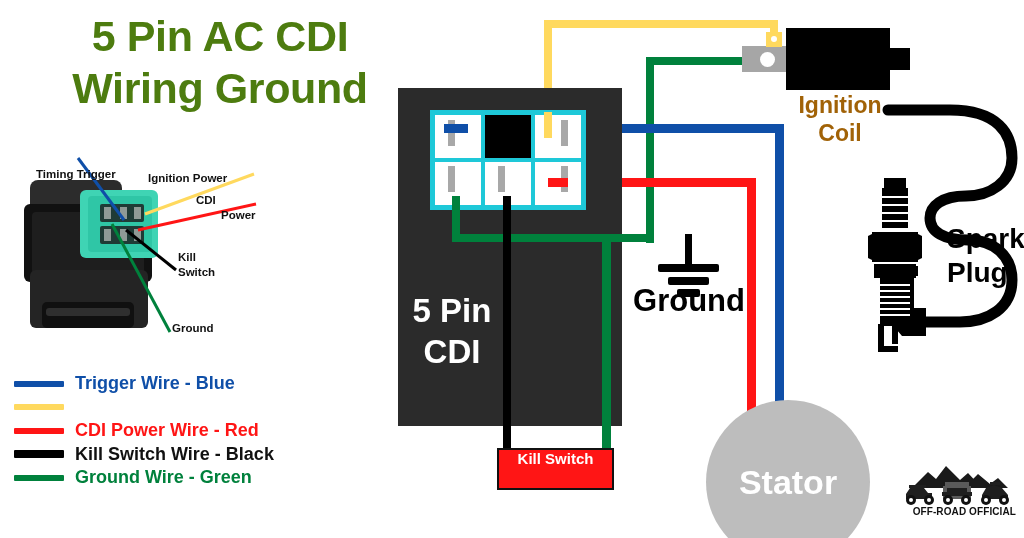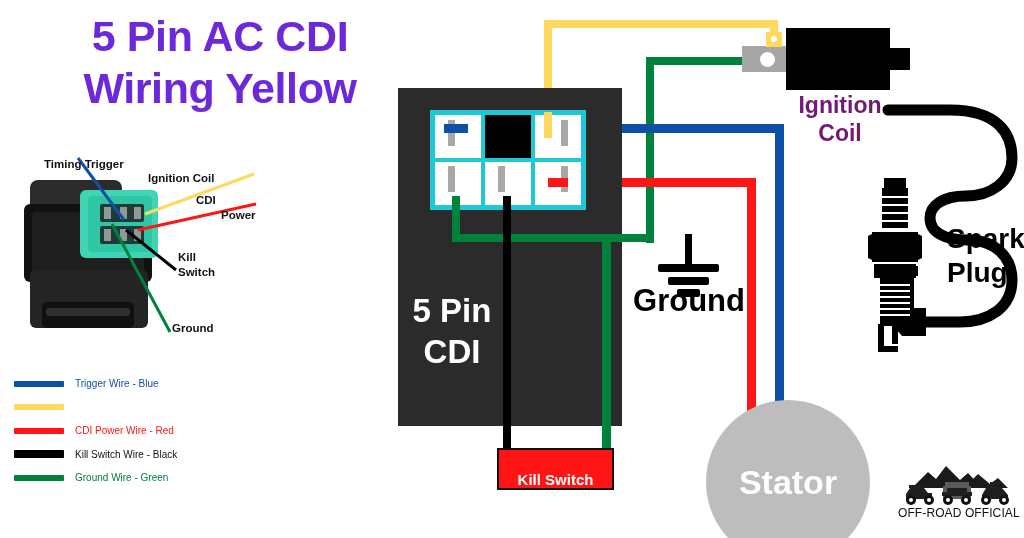--- a/index.html
+++ b/index.html
@@ -14,41 +14,41 @@
     height:538px;
     background:#ffffff;
     overflow:hidden;
   }
   .abs{position:absolute;}
 
   
   #title{
     left:40px; top:10px; width:360px;
     font-size:43px; font-weight:700; line-height:1.22;
-    color:#6d28d9; text-align:center; letter-spacing:-0.4px;
+    color:#4d7c0f; text-align:center; letter-spacing:-0.4px;
   }
   #title .l{display:block;}
 
   
   #photo-panel{left:8px; top:152px; width:262px; height:205px;}
 
   .photo-label{
     font-size:11.5px; font-weight:700; color:#111; white-space:nowrap;
   }
 
   
   #legend{left:14px; top:372px; width:270px;}
   .legend-row{
     display:flex; align-items:center; height:23.5px;
   }
   .legend-swatch{
     width:50px; height:6px; border-radius:1px; flex:0 0 auto; margin-right:11px;
   }
   .legend-swatch.k{height:8px;}
-  .legend-text{font-size:10px; font-weight:400; white-space:nowrap;}
+  .legend-text{font-size:18px; font-weight:700; white-space:nowrap;}
 
   
   #cdi-box{
     left:398px; top:88px; width:224px; height:338px;
     background:#2b2b2b;
   }
   #cdi-label{
     left:404px; top:290px; width:96px;
     color:#fff; font-size:33px; font-weight:700; line-height:1.25; text-align:center;
   }
@@ -87,61 +87,61 @@
   #ground-sym .b1{position:absolute;left:6px;top:30px;width:61px;height:8px;background:#000;border-radius:2px;}
   #ground-sym .b2{position:absolute;left:16px;top:43px;width:41px;height:8px;background:#000;border-radius:2px;}
   #ground-sym .b3{position:absolute;left:25px;top:55px;width:23px;height:8px;background:#000;border-radius:2px;}
   #ground-text{left:614px; top:283px; width:150px; font-size:31px; font-weight:700; color:#000; text-align:center;}
 
   
   #kill-switch{
     left:497px; top:448px; width:117px; height:42px;
     background:#ff1515; border:2px solid #111; box-sizing:border-box;
     color:#fff; font-size:15px; font-weight:700;
-    display:flex; align-items:flex-end; justify-content:center;
+    display:flex; align-items:flex-start; justify-content:center;
   }
 
   
   #stator{
     left:706px; top:400px; width:164px; height:164px;
     background:#bdbdbd; border-radius:50%;
     color:#ffffff; font-size:34px; font-weight:700;
     display:flex; align-items:center; justify-content:center;
   }
 
   
   #coil-body{left:786px; top:28px; width:104px; height:62px; background:#000;}
   #coil-nose{left:888px; top:48px; width:22px; height:22px; background:#000;}
   #coil-bracket{left:742px; top:46px; width:50px; height:26px; background:#a6a6a6;}
   #coil-bracket-hole{left:760px; top:52px; width:15px; height:15px; background:#fff; border-radius:50%;}
   #coil-tab{left:766px; top:32px; width:16px; height:15px; background:#ffd95e;}
   #coil-tab-hole{left:771px; top:36px; width:6px; height:6px; background:#fff; border-radius:50%;}
-  #coil-text{left:770px; top:92px; width:140px; font-size:23px; font-weight:700; line-height:1.2; color:#701a75; text-align:center;}
+  #coil-text{left:770px; top:92px; width:140px; font-size:23px; font-weight:700; line-height:1.2; color:#a16207; text-align:center;}
   #coil-text .l{display:block;}
 
   
   #plug-text{left:908px; top:222px; width:110px; font-size:28px; font-weight:700; line-height:1.2; color:#000;margin-left:39px;}
   #plug-text .l{display:block;}
 
   
   #brand{left:898px; top:462px; width:118px; height:62px;}
   #brand-name{
     position:absolute; left:0; top:44px; width:118px;
-    font-size:12px; font-weight:400; letter-spacing:0.1px;
-    color:#111; text-align:left; white-space:nowrap;
+    font-size:10px; font-weight:700; letter-spacing:0.1px;
+    color:#111; text-align:right; white-space:nowrap;
   }
 </style>
 </head>
 <body>
 
 <div id="stage">
 
   <div id="title" class="abs">
     <span class="l">5 Pin AC CDI</span>
-    <span class="l">Wiring Yellow</span>
+    <span class="l">Wiring Ground</span>
   </div>
 
   <div id="photo-panel" class="abs">
     <svg width="262" height="205" viewBox="0 0 262 205">
 
       <rect x="22" y="28" width="92" height="62" rx="8" fill="#2c2c2c"></rect>
       <rect x="16" y="52" width="128" height="78" rx="6" fill="#111"></rect>
       <rect x="24" y="60" width="112" height="62" rx="4" fill="#1e1e1e"></rect>
       <rect x="22" y="118" width="118" height="58" rx="6" fill="#242424"></rect>
       <rect x="34" y="150" width="92" height="26" rx="5" fill="#101010"></rect>
@@ -158,22 +158,22 @@
       <rect x="112" y="77" width="7" height="12" fill="#8f9a96"></rect>
       <rect x="126" y="77" width="7" height="12" fill="#8f9a96"></rect>
 
       <line x1="70" y1="6" x2="116" y2="68" stroke="#0f4fa8" stroke-width="3"></line>
       <line x1="246" y1="22" x2="137" y2="62" stroke="#ffd95e" stroke-width="3"></line>
       <line x1="248" y1="52" x2="130" y2="78" stroke="#ff1515" stroke-width="3"></line>
       <line x1="168" y1="118" x2="118" y2="78" stroke="#000000" stroke-width="3"></line>
       <line x1="162" y1="180" x2="104" y2="72" stroke="#00813c" stroke-width="3"></line>
     </svg>
 
-    <div class="abs photo-label" style="left:28px;top:6px;margin-left:8px;">Timing Trigger</div>
-    <div class="abs photo-label" style="left:140px;top:20px;">Ignition Coil</div>
+    <div class="abs photo-label" style="left:28px;top:16px;">Timing Trigger</div>
+    <div class="abs photo-label" style="left:140px;top:20px;">Ignition Power</div>
     <div class="abs photo-label" style="left:188px;top:42px;">CDI</div>
     <div class="abs photo-label" style="left:188px;top:57px;padding-left:25px;">Power</div>
     <div class="abs photo-label" style="left:170px;top:99px;">Kill</div>
     <div class="abs photo-label" style="left:170px;top:114px;">Switch</div>
     <div class="abs photo-label" style="left:164px;top:170px;">Ground</div>
   </div>
 
   <div id="legend" class="abs">
     <div class="legend-row">
       <span class="legend-swatch" style="background:#0f4fa8"></span>

